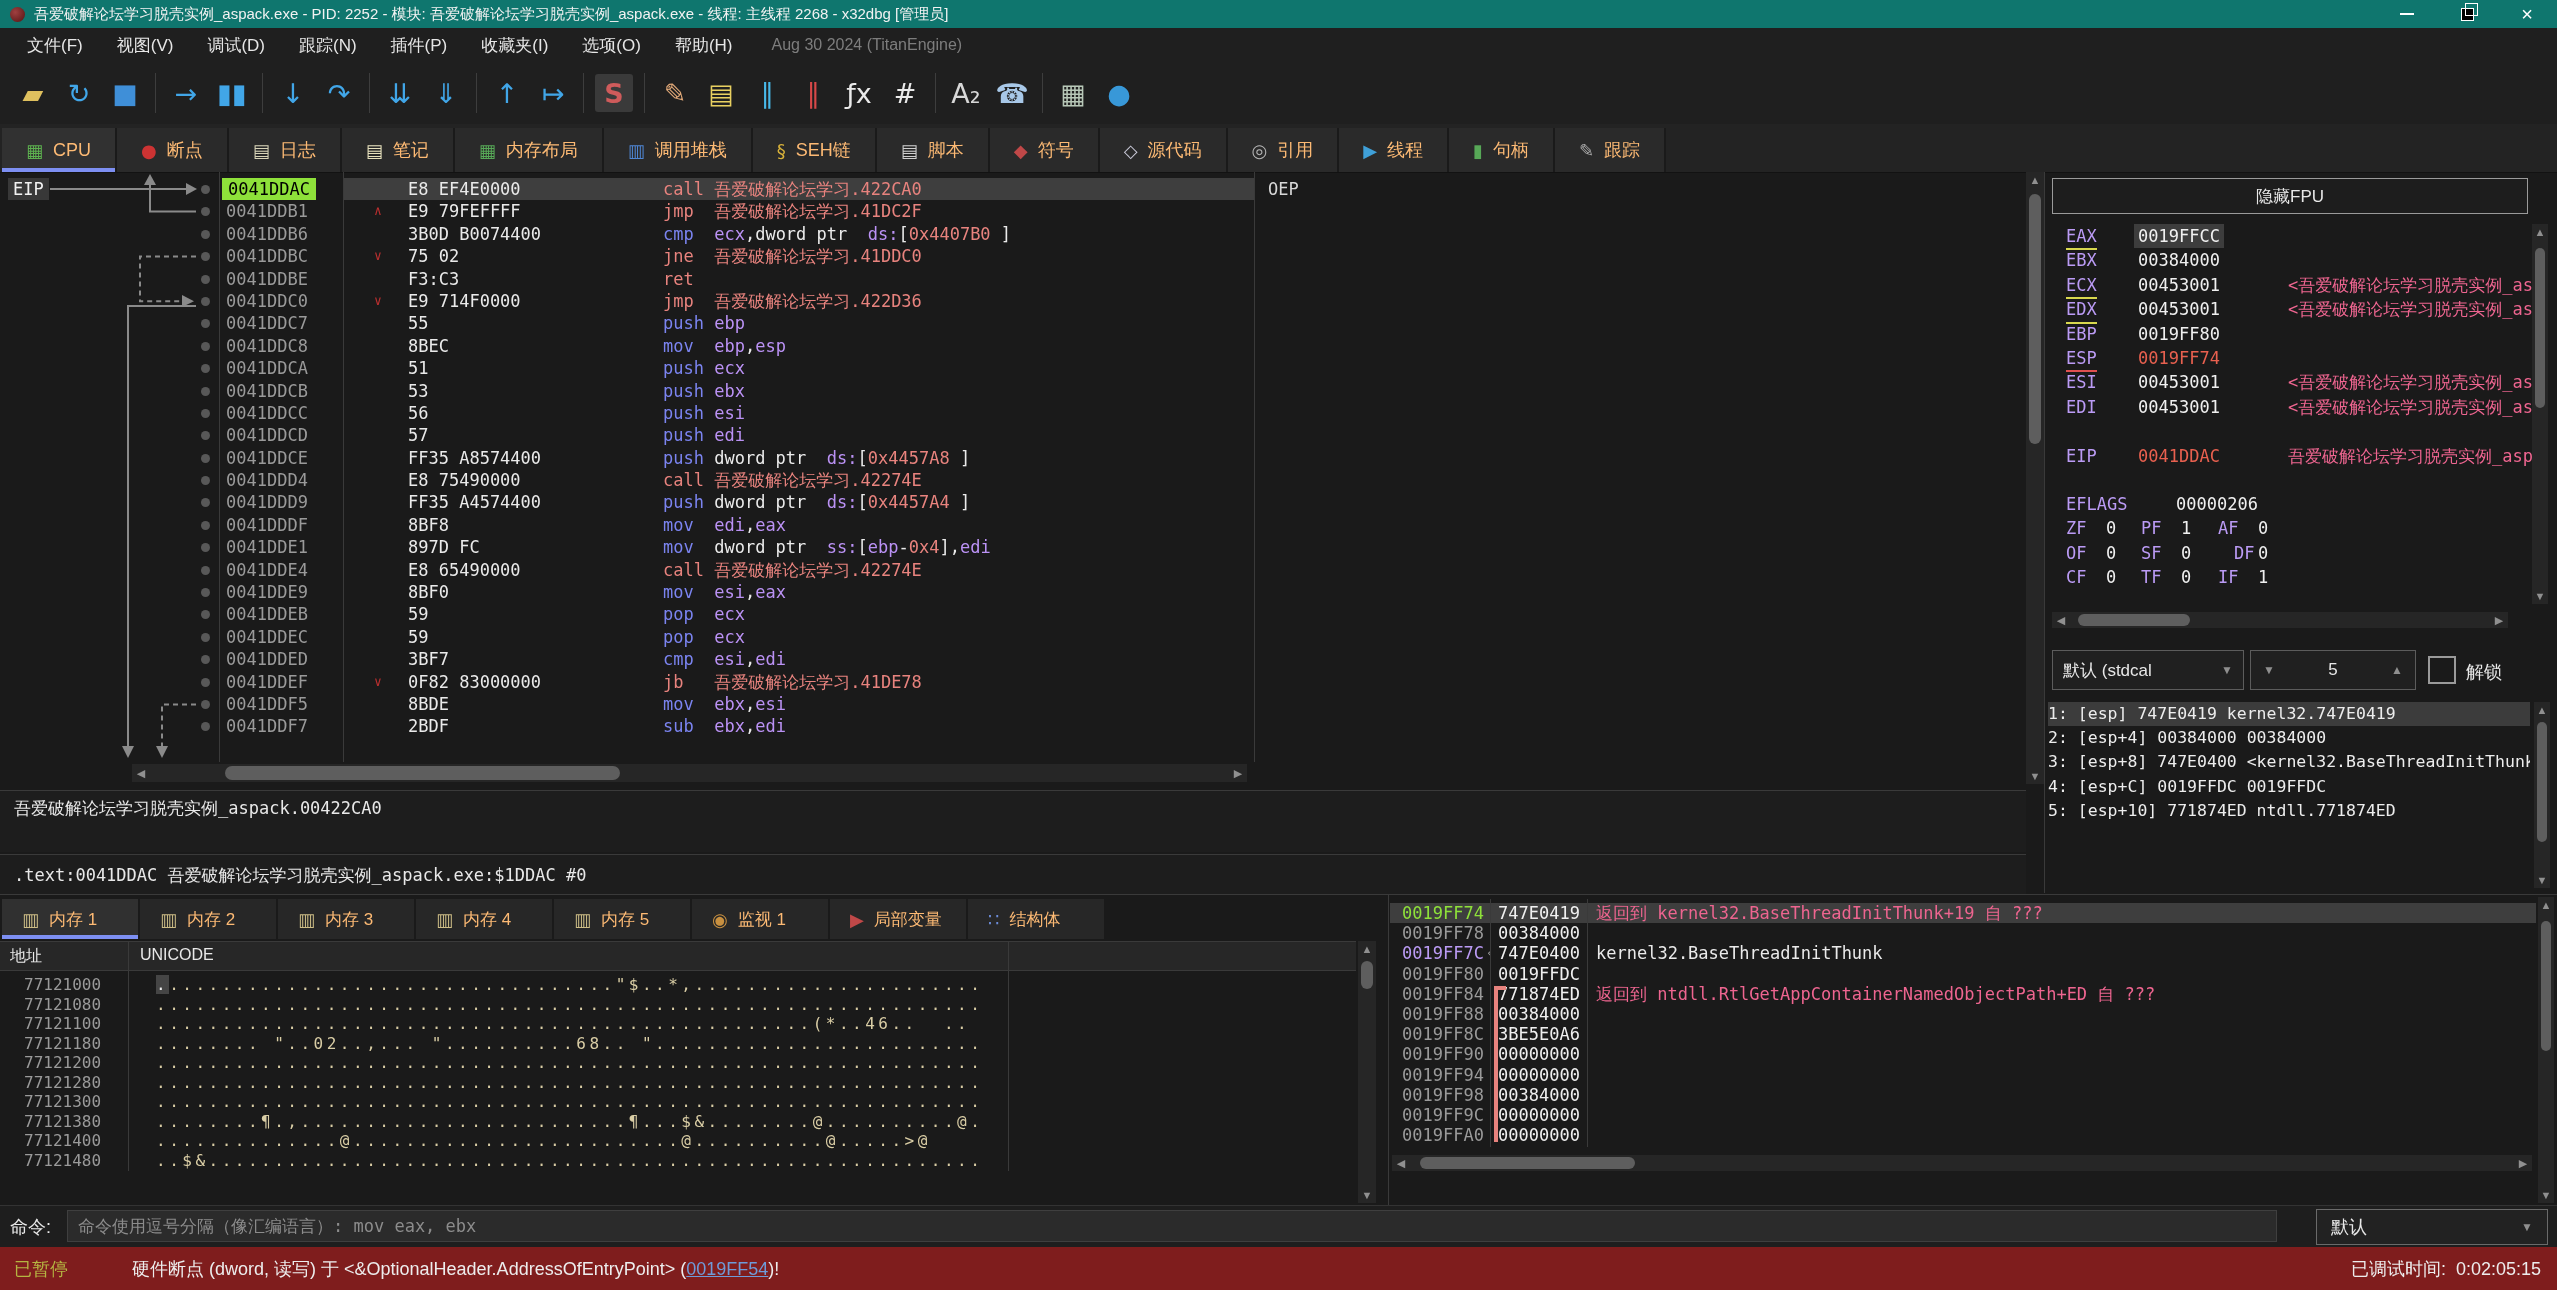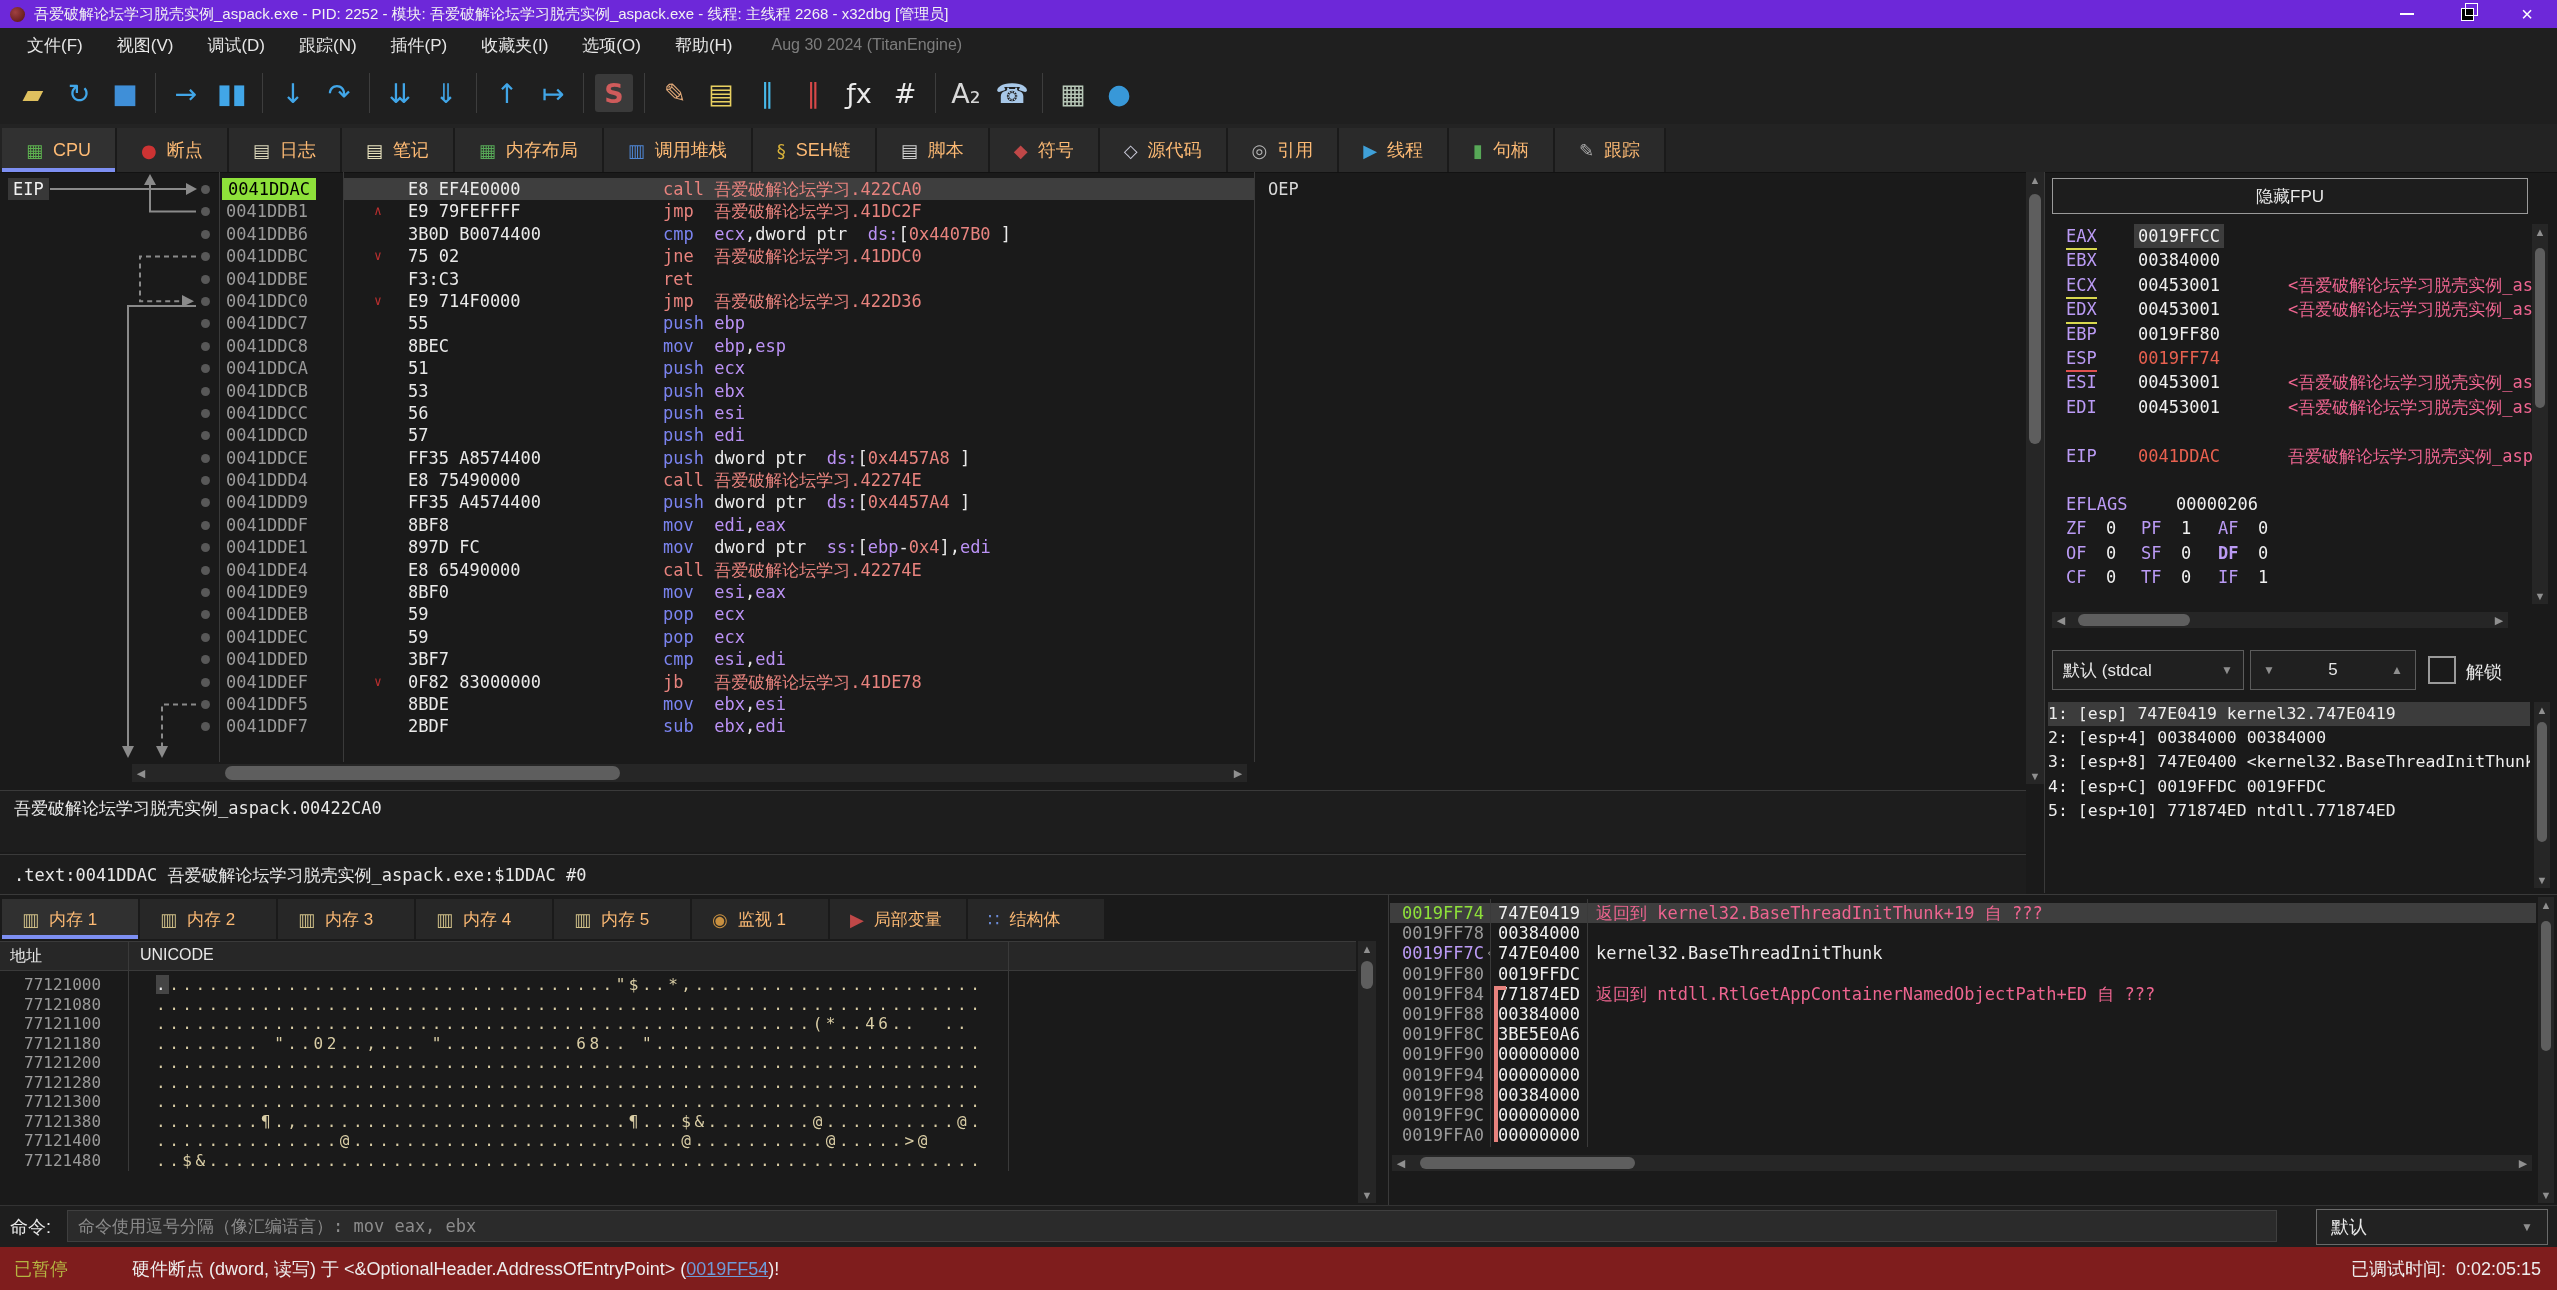--- a/index.html
+++ b/index.html
@@ -1,21 +1,21 @@
 <!DOCTYPE html>
 <html><head>
 <meta charset="utf-8">
 <style>
   html,body{margin:0;padding:0;background:#101010;}
   #root{position:relative;width:2557px;height:1290px;background:#1a1a1a;overflow:hidden;
         font-family:"Liberation Sans",sans-serif;color:#e8e8e8;}
   .mono{font-family:"DejaVu Sans Mono",monospace;}
 
   
-  .titlebar{position:absolute;top:0;left:0;right:0;height:28px;background:#6d28d9;display:flex;align-items:center;}
+  .titlebar{position:absolute;top:0;left:0;right:0;height:28px;background:#0f766e;display:flex;align-items:center;}
   .appicon{width:15px;height:15px;margin:0 9px 0 10px;border-radius:50%;
            background:radial-gradient(circle at 35% 35%,#a04040,#521212);}
   .wtitle{font-size:15px;color:#f2f2f2;white-space:nowrap;}
   .wbtns{margin-left:auto;display:flex;height:28px;}
   .wbtn{width:60px;height:28px;display:flex;align-items:center;justify-content:center;color:#fff;}
   .ic-min{width:14px;height:2px;background:#fff;}
   .ic-restore{width:11px;height:11px;border:1.5px solid #fff;position:relative;background:#000;}
   .ic-restore::before{content:"";position:absolute;left:3px;top:-6px;width:11px;height:11px;border:1.5px solid #fff;}
   .ic-close{font-size:20px;line-height:20px;}
 
@@ -356,21 +356,21 @@
       <div class="rrow"><span class="rname">EBP</span><span class="rval">0019FF80</span></div>
       <div class="rrow"><span class="rname u-r">ESP</span><span class="rval red">0019FF74</span></div>
       <div class="rrow"><span class="rname">ESI</span><span class="rval">00453001</span><span class="rnote">&lt;吾爱破解论坛学习脱壳实例_aspack</span></div>
       <div class="rrow"><span class="rname">EDI</span><span class="rval">00453001</span><span class="rnote">&lt;吾爱破解论坛学习脱壳实例_aspack</span></div>
       <div class="rgap"></div>
       <div class="rrow"><span class="rname">EIP</span><span class="rval red">0041DDAC</span><span class="rnote">吾爱破解论坛学习脱壳实例_aspack</span></div>
     </div>
   <div id="flag-rows" class="mono">
       <div class="rrow"><span class="rname">EFLAGS</span><span class="eflagsval">00000206</span></div>
       <div class="rrow"><span class="fname" style="left: 0px;">ZF</span><span class="fval" style="left: 40px;">0</span><span class="fname" style="left: 75px;">PF</span><span class="fval" style="left: 115px;">1</span><span class="fname" style="left: 152px;">AF</span><span class="fval" style="left: 192px;">0</span></div>
-      <div class="rrow"><span class="fname" style="left: 0px;">OF</span><span class="fval" style="left: 40px;">0</span><span class="fname" style="left: 75px;">SF</span><span class="fval" style="left: 115px;">0</span><span class="fname" style="left: 152px; font-weight: bold;">DF</span><span class="fval" style="left: 192px;">0</span></div>
+      <div class="rrow"><span class="fname" style="left: 0px;">OF</span><span class="fval" style="left: 40px;">0</span><span class="fname" style="left: 75px;">SF</span><span class="fval" style="left: 115px;">0</span><span class="fname" style="left: 168px;">DF</span><span class="fval" style="left: 192px;">0</span></div>
       <div class="rrow"><span class="fname" style="left: 0px;">CF</span><span class="fval" style="left: 40px;">0</span><span class="fname" style="left: 75px;">TF</span><span class="fval" style="left: 115px;">0</span><span class="fname" style="left: 152px;">IF</span><span class="fval" style="left: 192px;">1</span></div>
     </div>
 
   <div class="sb sbh" style="left:2052px;top:612px;width:456px;height:16px;">
     <div class="sar">◀</div>
     <div class="strack">
         <div class="hthumb" style="left:8px;width:112px;"></div>
       </div>
     <div class="sar">▶</div>
   </div>

